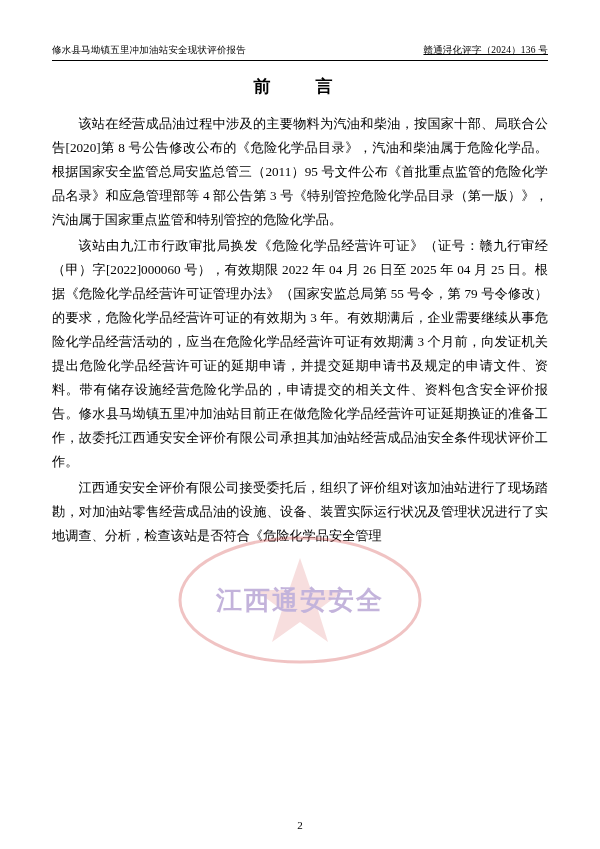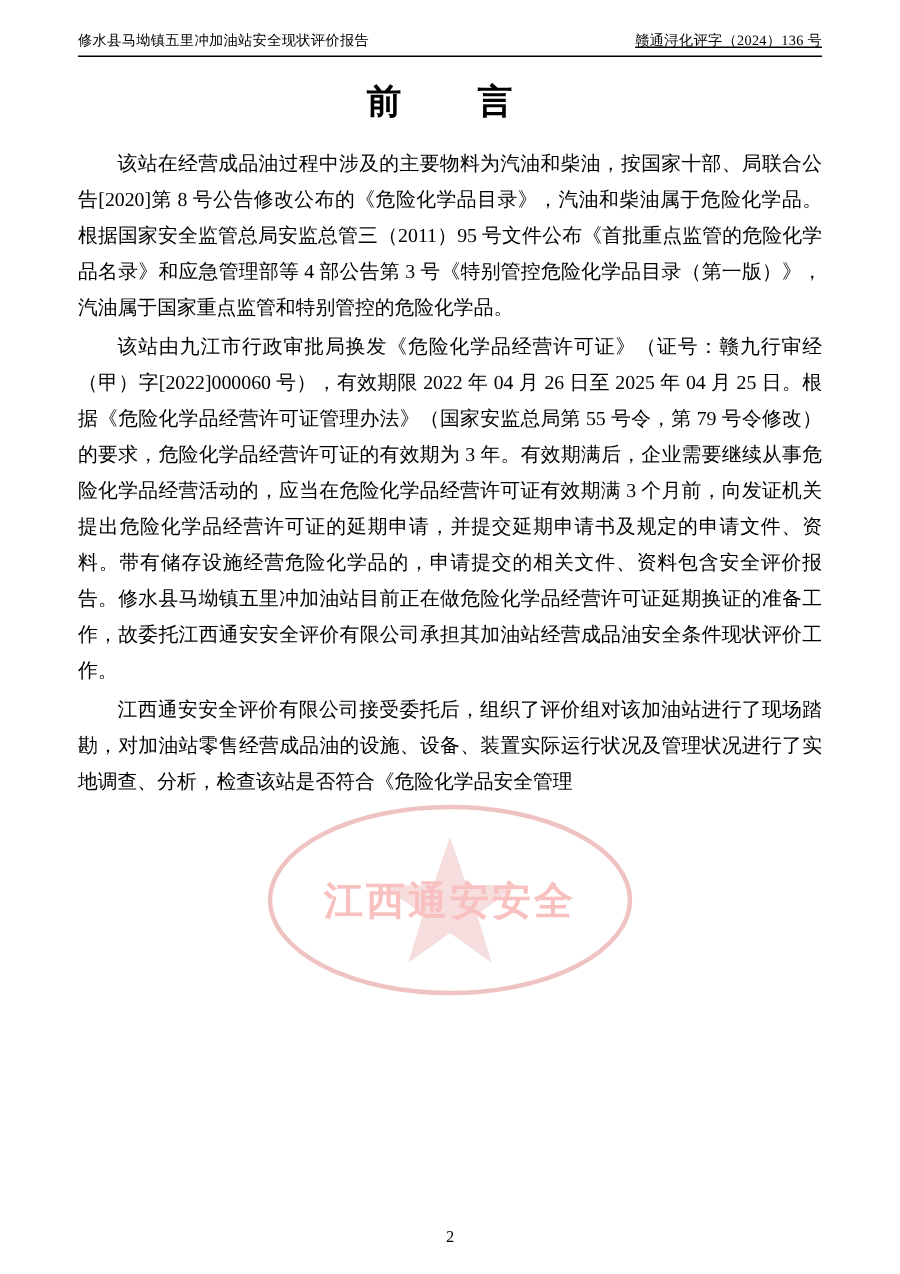--- a/index.html
+++ b/index.html
@@ -13,39 +13,39 @@
     font-family: "Liberation Serif", "DejaVu Serif", serif;
     color: #000000;
     position: relative;
     overflow: hidden;
   }
   .page {
     position: relative;
     width: 600px;
     height: 849px;
     box-sizing: border-box;
-    padding: 21px 52px 30px 52px;
+    padding: 44px 52px 30px 52px;
   }
   .header {
     display: flex;
     justify-content: space-between;
     align-items: flex-end;
     font-size: 9.5px;
     letter-spacing: 0.2px;
     padding-bottom: 3px;
   }
   .header-left { white-space: nowrap; }
   .header-right { white-space: nowrap; text-decoration: underline; }
   .header-rule {
     border-bottom: 1px solid #000;
     margin-bottom: 14px;
   }
   .doc-title {
     text-align: center;
-    font-size: 23px;
+    font-size: 17px;
     font-weight: bold;
     letter-spacing: 14px;
     margin: 6px 0 14px 0;
     font-family: "Liberation Serif", "DejaVu Serif", serif;
   }
   p.body-par {
     font-size: 13.2px;
     line-height: 1.82;
     text-align: justify;
     text-justify: inter-ideograph;
@@ -74,21 +74,21 @@
   }
   .wm-text {
     position: absolute;
     left: 0;
     top: 0;
     width: 300px;
     height: 160px;
     display: flex;
     align-items: center;
     justify-content: center;
-    color: #ef4444;
+    color: #4c1d95;
     font-size: 26px;
     font-weight: bold;
     letter-spacing: 2px;
     white-space: nowrap;
     font-family: "Liberation Serif", "DejaVu Serif", serif;
   }
   .wm-svg { position: absolute; left: 0; top: 0; }
 </style>
 </head>
 <body>

